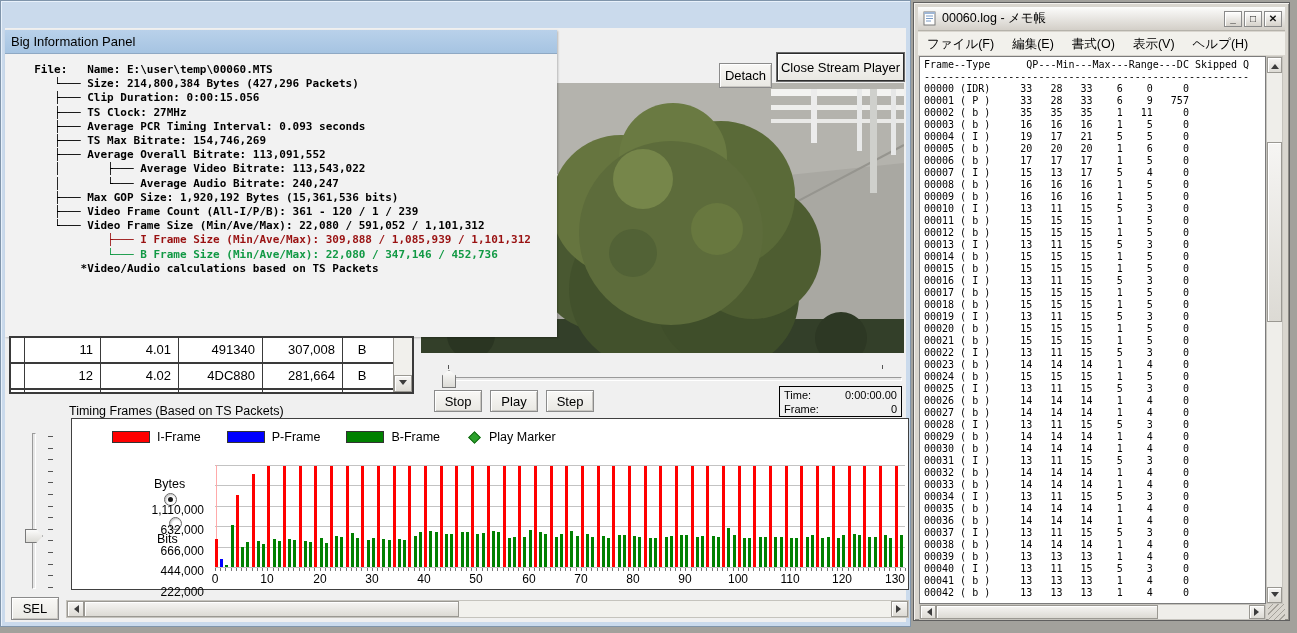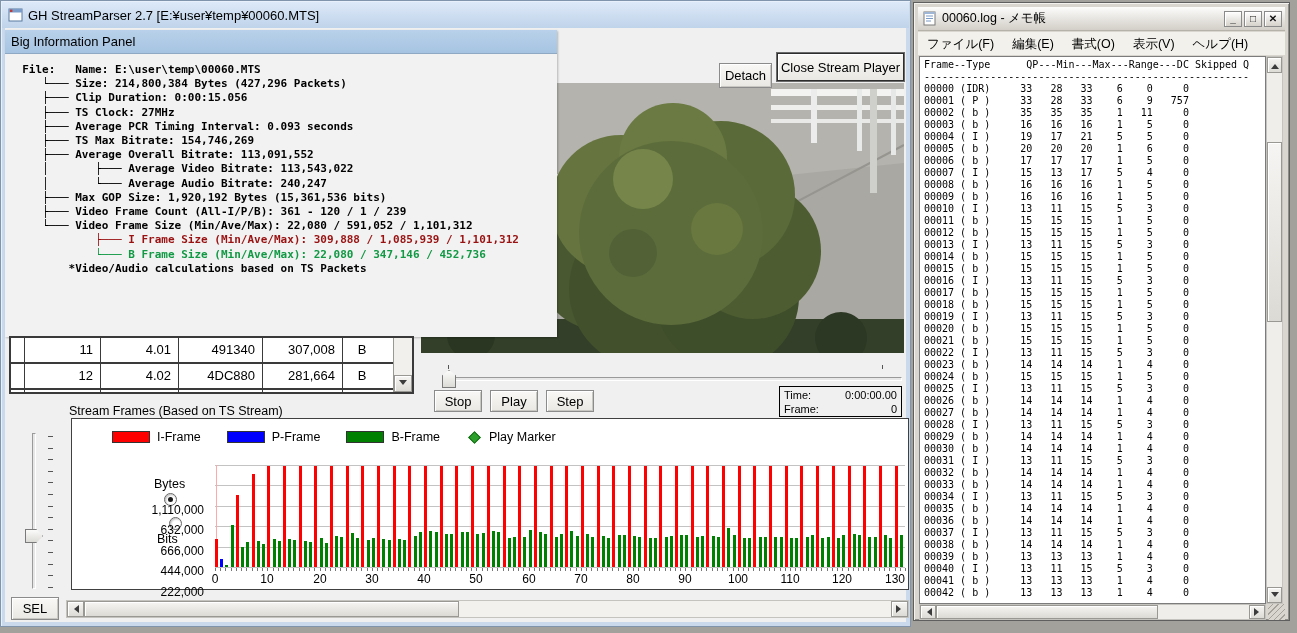--- a/index.html
+++ b/index.html
@@ -15,21 +15,21 @@
   .app-icon { width:15px; height:14px; margin-right:5px; }
   .title-text { font-size:13px; color:#000; }
   .main-client { position:absolute; left:4px; top:27px; right:4px; bottom:4px; background:#f0f0f0; }
 
   
   .info-panel { position:absolute; left:0px; top:2px; width:552px; height:307px;
      background:#f2f2f2; box-shadow:1px 1px 2px rgba(0,0,0,.25); }
   .info-header { height:24px; background:linear-gradient(#b9d1ea,#a6c4e2);
      font-size:13px; color:#000; line-height:23px; padding-left:6px;
      border-bottom:1px solid #8fa9c4; }
-  .info-body { position:absolute; left:0; top:25px; right:0; bottom:0; padding:8px 0 0 4px; overflow:hidden; }
+  .info-body { position:absolute; left:0; top:25px; right:0; bottom:0; padding:8px 0 0 16px; overflow:hidden; }
   .info-line { font:bold 11px/14.2px "DejaVu Sans Mono", monospace; white-space:pre; color:#000; }
 
   
   .frame-table { position:absolute; left:4px; top:308px; width:405px; height:58px;
      background:#fff; border:2px solid #3a3a3a; overflow:hidden; }
   .trow { display:grid; grid-template-columns:14px 76px 78px 84px 80px 40px;
      height:26px; border-bottom:2px solid #3a3a3a; background:#fff; }
   .tcell { font-size:13px; line-height:24px; text-align:right; padding-right:7px;
      border-right:1px solid #3a3a3a; overflow:hidden; }
   .tcell:last-child { border-right:none; text-align:center; padding-right:2px; }
@@ -142,28 +142,20 @@
   .np-hs-right { position:absolute; right:0; top:0; width:16px; height:14px; }
   .np-grip { position:absolute; left:354px; top:601px; width:17px; height:16px;
      background:repeating-linear-gradient(135deg,#d9d6cf 0 3px,#a5a29b 3px 4px); }
 </style>
 </head>
 <body>
 
 <div class="stage">
 
   <div class="main-window">
-    <div class="main-titlebar">
-      <svg class="app-icon" viewBox="0 0 15 14">
-        <rect x="1" y="1" width="13" height="12" fill="#ffffff" stroke="#5a7aa0"></rect>
-        <rect x="1" y="1" width="13" height="3.5" fill="#7a9cc8"></rect>
-        <rect x="2" y="1.6" width="2.4" height="2.4" fill="#c03a3a"></rect>
-      </svg>
-      <span class="title-text">GH StreamParser 2.7 [E:¥user¥temp¥00060.MTS]</span>
-    </div>
 
     <div class="main-client">
 
       <svg class="video" viewBox="0 0 483 270" preserveAspectRatio="none">
         <rect width="483" height="270" fill="#a9a8a2"></rect>
         <polygon points="0,0 483,0 483,80 290,100 0,135" fill="#b4b3ad"></polygon>
         <line x1="90" y1="270" x2="483" y2="62" stroke="#96958f" stroke-width="2"></line>
         <line x1="0" y1="205" x2="210" y2="270" stroke="#9b9a94" stroke-width="2"></line>
         <rect x="350" y="6" width="133" height="7" fill="#f3f3f1"></rect>
         <rect x="350" y="22" width="133" height="5" fill="#eeeeec"></rect>
@@ -274,21 +266,21 @@
         <div class="trowx">
           <span>Time:</span>
           <span>0:00:00.00</span>
         </div>
         <div class="trowx">
           <span>Frame:</span>
           <span>0</span>
         </div>
       </div>
 
-      <div class="chart-title">Stream Frames (Based on TS Stream)</div>
+      <div class="chart-title">Timing Frames (Based on TS Packets)</div>
       <div class="chart-box">
         <div class="legend">
           <span class="leg-swatch" style="background: rgb(255, 0, 0);"></span>
           <span class="leg-label">I-Frame</span>
           <span class="leg-swatch" style="background: rgb(0, 0, 255);"></span>
           <span class="leg-label">P-Frame</span>
           <span class="leg-swatch" style="background: rgb(0, 128, 0);"></span>
           <span class="leg-label">B-Frame</span>
           <span class="leg-diamond"></span>
           <span class="leg-label">Play Marker</span>

